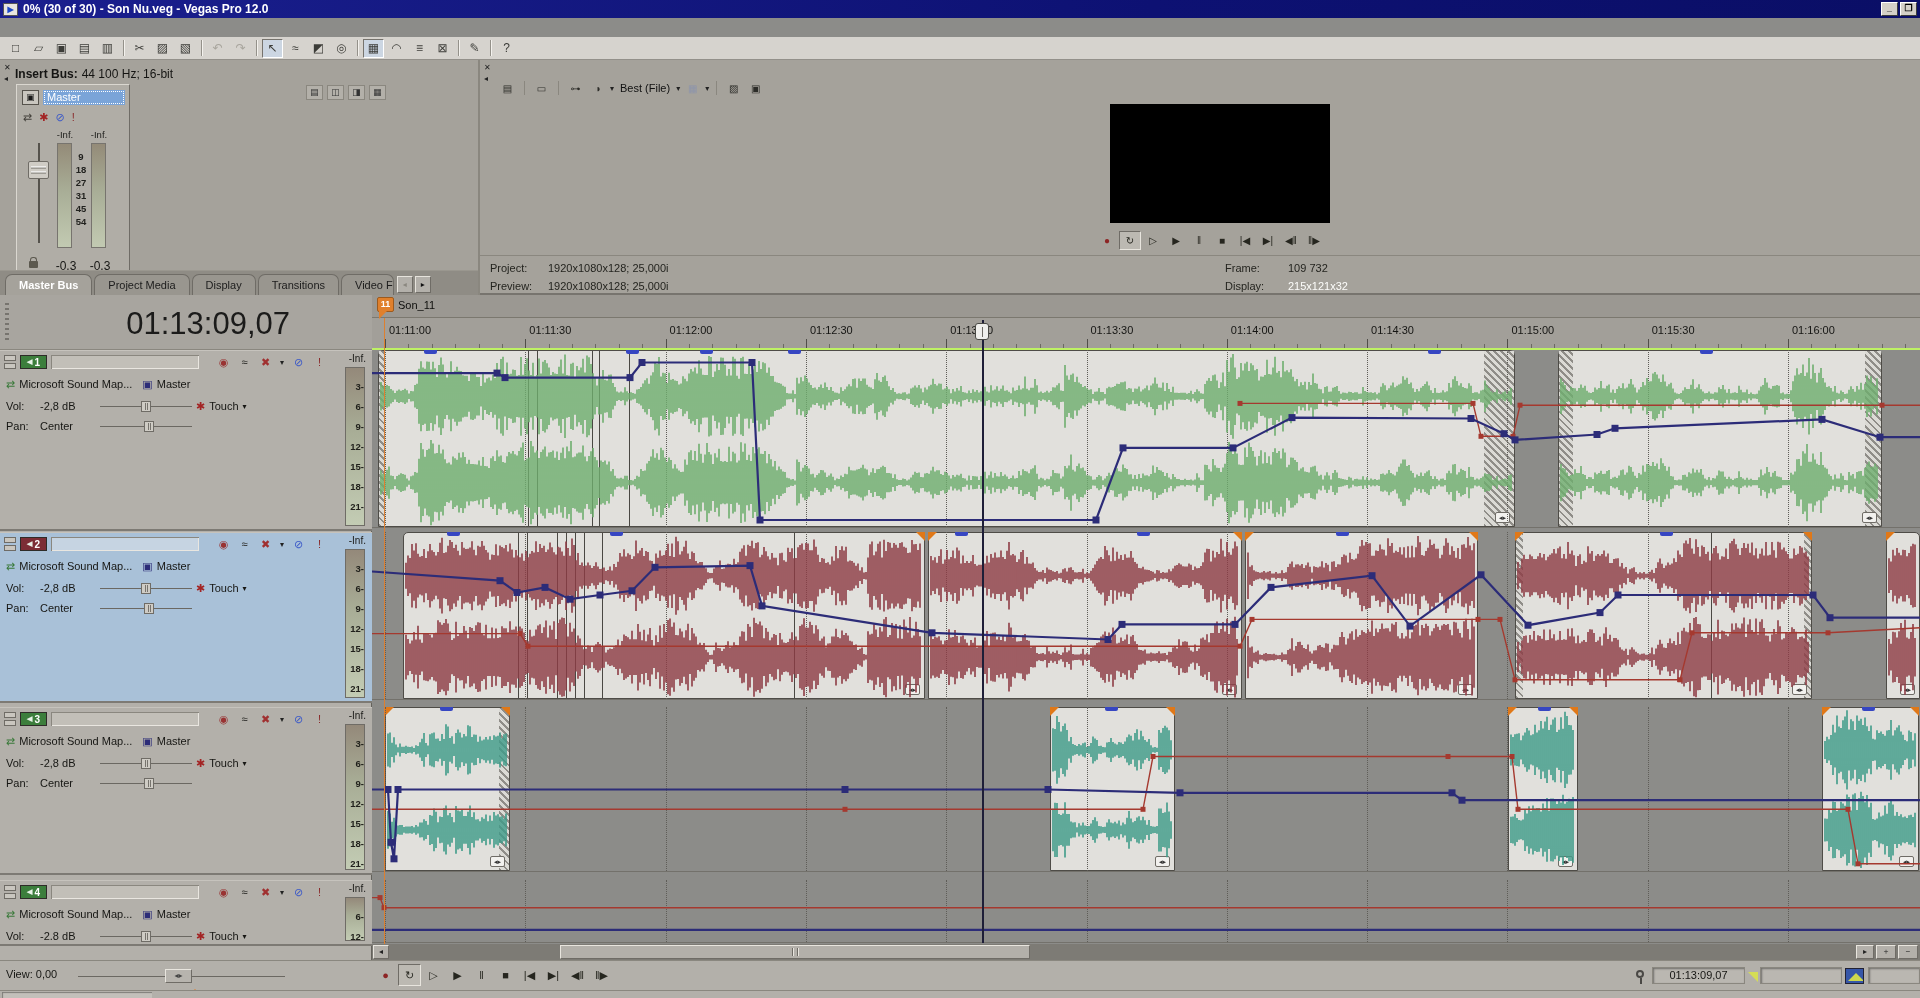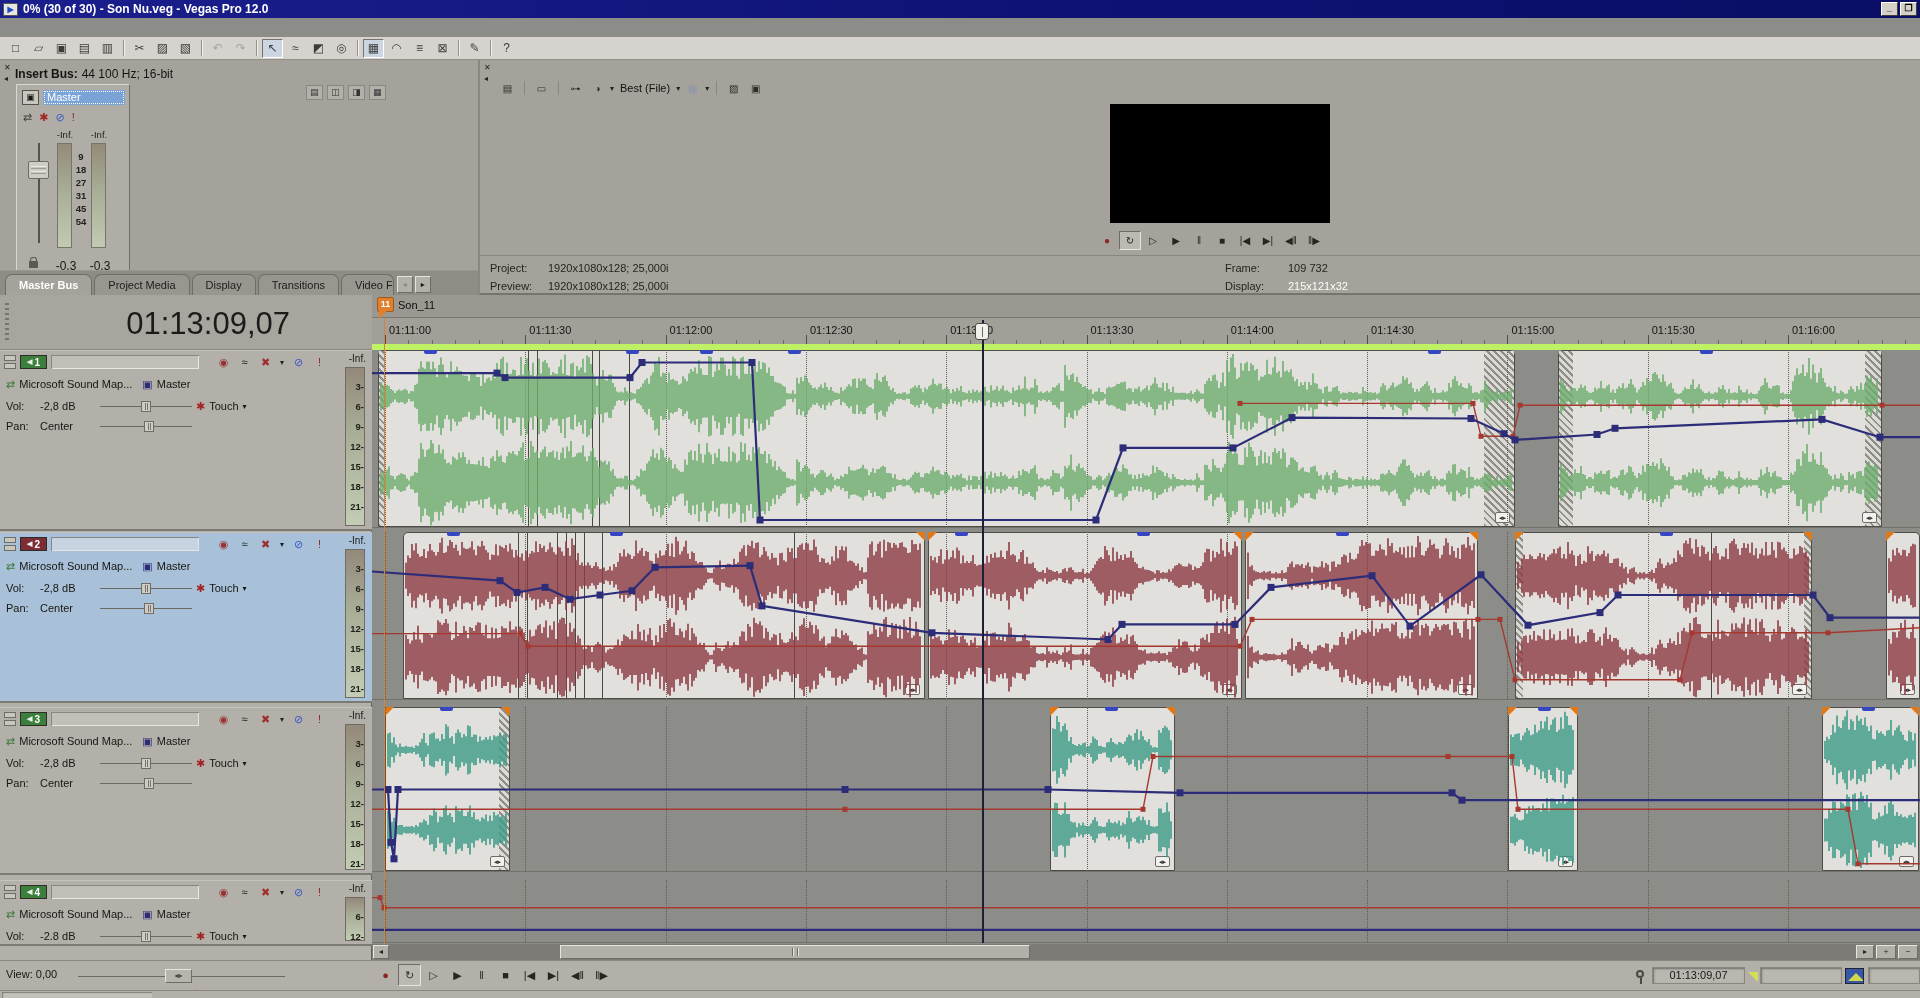--- a/index.html
+++ b/index.html
@@ -93,21 +93,21 @@
 .sld .th{position:absolute;top:0;width:10px;height:11px;background:#cfccc5;border:1px solid #6f6c66;display:flex;gap:1px;justify-content:center}
 .sld .th i{width:1px;background:#77746e;margin:1px 0}
 .tmeter{position:absolute;right:5px;top:2px;width:24px;bottom:3px}
 .tmeter .inf{font-size:10px;text-align:right;color:#1a1a17;padding-right:1px}
 .tmeter .bar{position:absolute;left:2px;right:2px;top:14px;bottom:0;border:1px solid #6f6c66;
   background:linear-gradient(180deg,#94897a,#a8ad96 40%,#c3ccb4)}
 .tmeter .num{position:absolute;right:3px;width:20px;text-align:right;font-size:9.5px;color:#21211c;font-weight:bold}
 
 #timeline-bg{position:absolute;left:372px;top:295px;width:1548px;height:649px;background:#8c8c89}
 #marker-row{position:absolute;left:372px;top:295px;width:1548px;height:23px;background:#9b9892;border-bottom:1px solid #7b786f}
-#ruler{position:absolute;left:372px;top:318px;width:1548px;height:32px;background:#a29f99;border-bottom:6px solid #bef264;overflow:hidden}
+#ruler{position:absolute;left:372px;top:318px;width:1548px;height:32px;background:#a29f99;border-bottom:2px solid #bef264;overflow:hidden}
 .rt-label{position:absolute;top:6px;font-size:11px;color:#151513}
 .rt-major{position:absolute;bottom:0;width:1px;height:9px;background:#504e49}
 .rt-minor{position:absolute;bottom:0;width:1px;height:4px;background:#6b6962}
 .lane{position:absolute;left:372px;width:1548px;background:#8c8c89;border-bottom:1px solid #73716b;overflow:hidden}
 .gridline{position:absolute;top:0;bottom:0;width:0;border-left:1px dotted #5f5d58}
 .clip{position:absolute;top:0;background:#e1e0dc;border:1px solid #4e4c47;border-radius:5px 5px 0 0}
 .split{position:absolute;top:0;bottom:0;width:1px;background:#4a4843}
 .fadeL,.fadeR{position:absolute;top:0;bottom:0;background:repeating-linear-gradient(45deg,#8f8d88 0 2px,#dbdad5 2px 5px)}
 .fadeL{left:0}.fadeR{right:0}
 .corner{position:absolute;top:-1px;width:0;height:0;border-style:solid}

